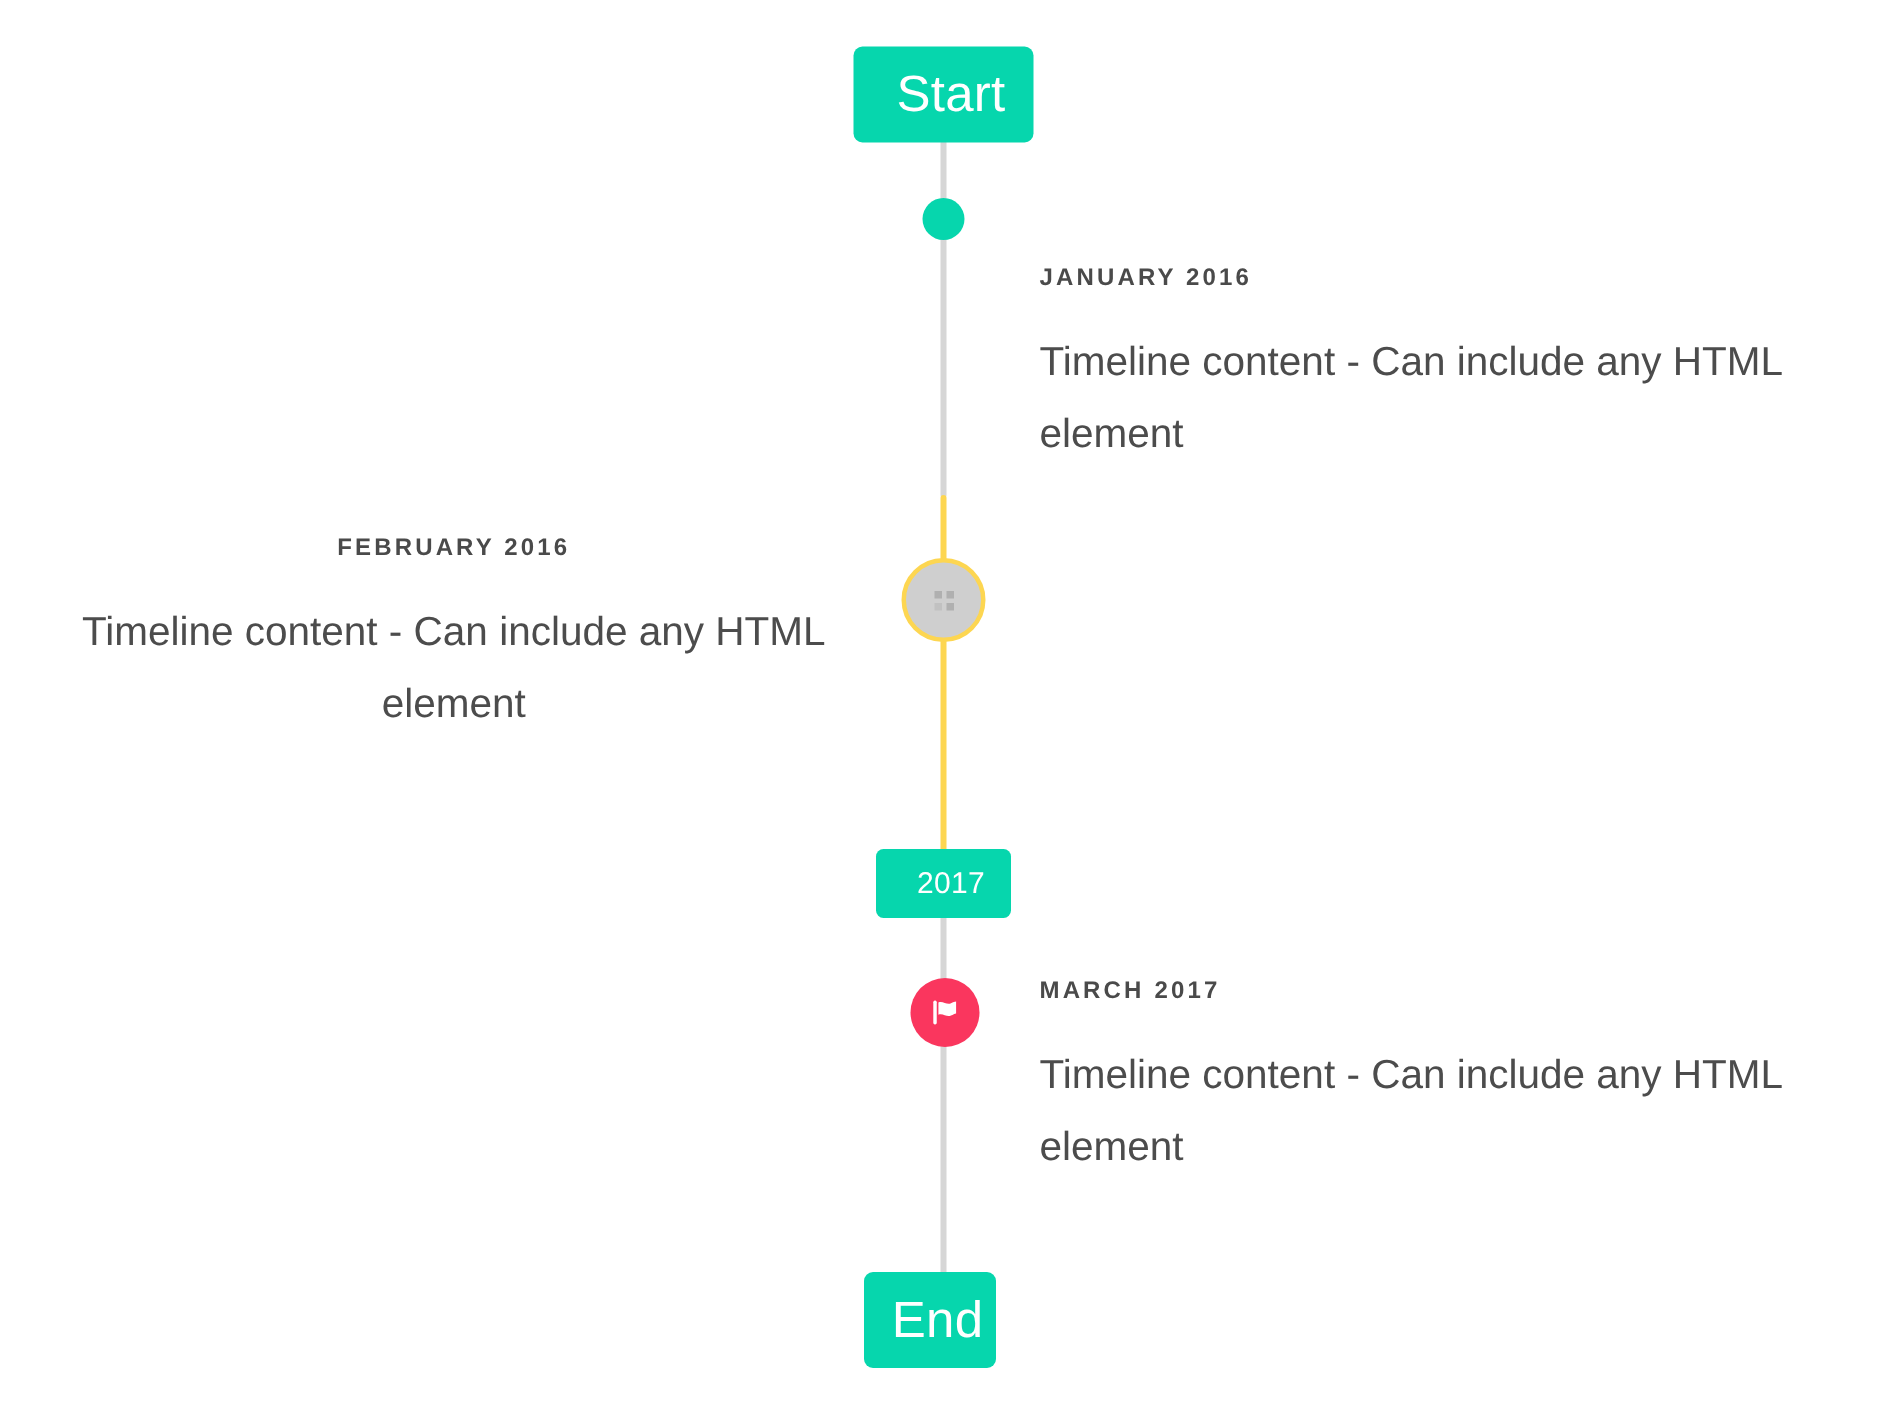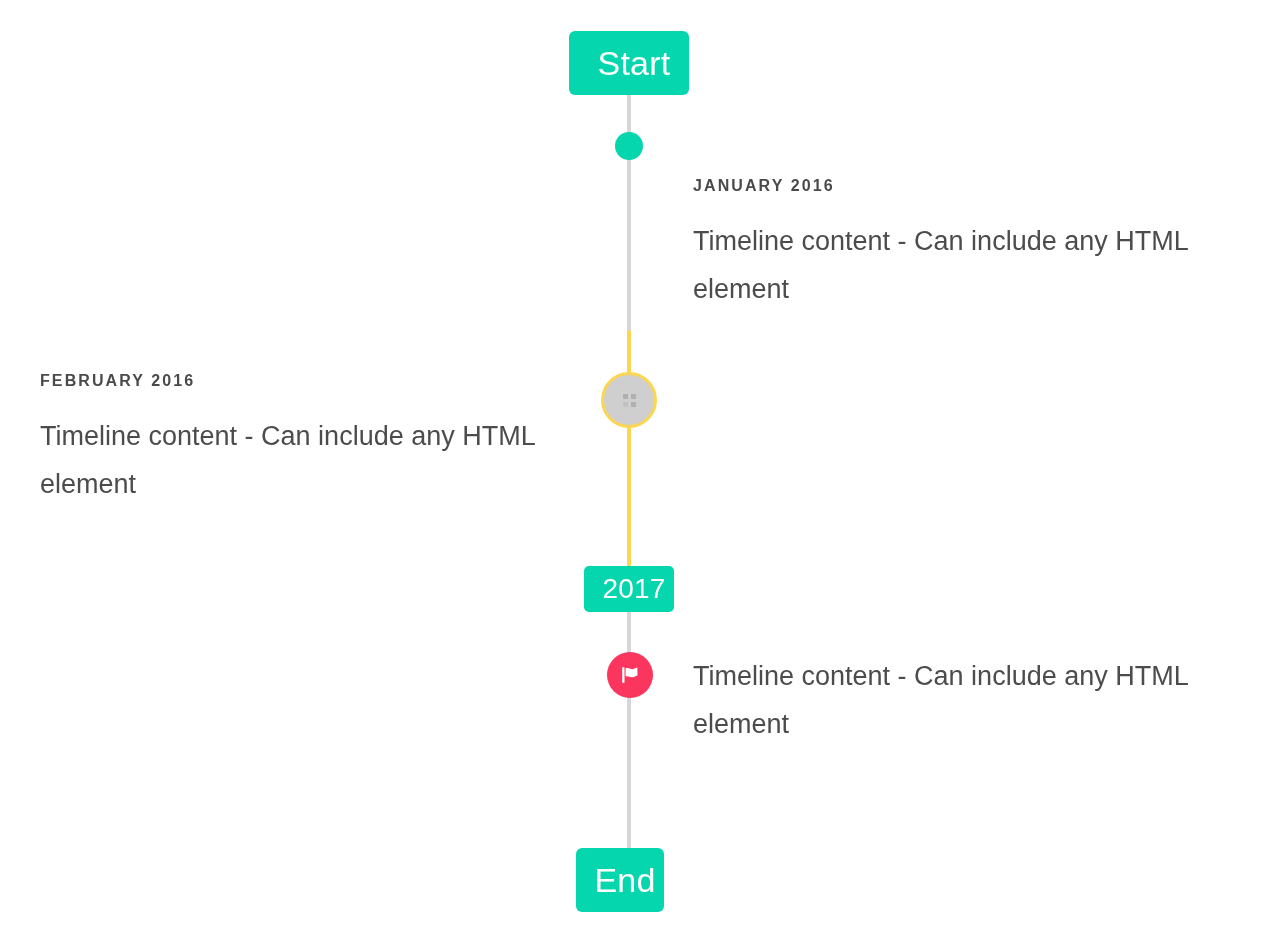--- a/index.html
+++ b/index.html
@@ -57,21 +57,21 @@
     font-size: 34px;
   }
   #cap-end {
     left: 576px; top: 848px;
     width: 88px; height: 64px;
     font-size: 34px;
   }
   #cap-year {
     left: 584px; top: 566px;
     width: 90px; height: 46px;
-    font-size: 28px;
+    font-size: 20px;
     border-radius: 5px;
   }
 
   
   .marker {
     position: absolute;
     border-radius: 50%;
     box-sizing: border-box;
     display: flex;
     align-items: center;
@@ -124,21 +124,21 @@
   }
   .entry-body {
     font-size: 27px;
     font-weight: 400;
     color: #4c4c4c;
     line-height: 1.78;
     margin: 0;
   }
 
   #entry-jan { left: 693px; top: 134px; width: 525px; text-align: left; margin-top: 43px; }
-  #entry-feb { left: 40px;  top: 372px; width: 525px; text-align: left; }
+  #entry-feb { left: 40px;  top: 357px; width: 525px; text-align: center; }
   #entry-mar { left: 693px; top: 652px; width: 525px; text-align: left; }
 </style>
 </head>
 <body>
 
 <div id="timeline-root">
 
   <div class="rail rail-gray" id="rail-top"></div>
   <div class="rail rail-yellow" id="rail-yellow"></div>
   <div class="rail rail-gray" id="rail-mid"></div>
@@ -171,18 +171,19 @@
   <div class="marker" id="marker-mar">
     <svg class="icon-flag" width="22" height="22" viewBox="0 0 22 22">
       <rect x="3.2" y="3" width="2.3" height="16" rx="1.1" fill="#ffffff"></rect>
       <path d="M6.6 4.3 C9.4 2.9 12.2 6.2 15.0 4.8 C16.4 4.1 17.4 3.7 18.4 3.6
                L18.4 11.6 C17.4 11.9 16.4 12.3 15.0 13.0
                C12.2 14.4 9.4 11.1 6.6 12.5 Z" fill="#ffffff"></path>
     </svg>
   </div>
 
   <div class="entry" id="entry-mar">
+    <p class="entry-date">MARCH 2017</p>
     <p class="entry-body">Timeline content - Can include any HTML element</p>
   </div>
 
   <div class="cap" id="cap-end">End</div>
 
 </div>
 
 </body></html>

